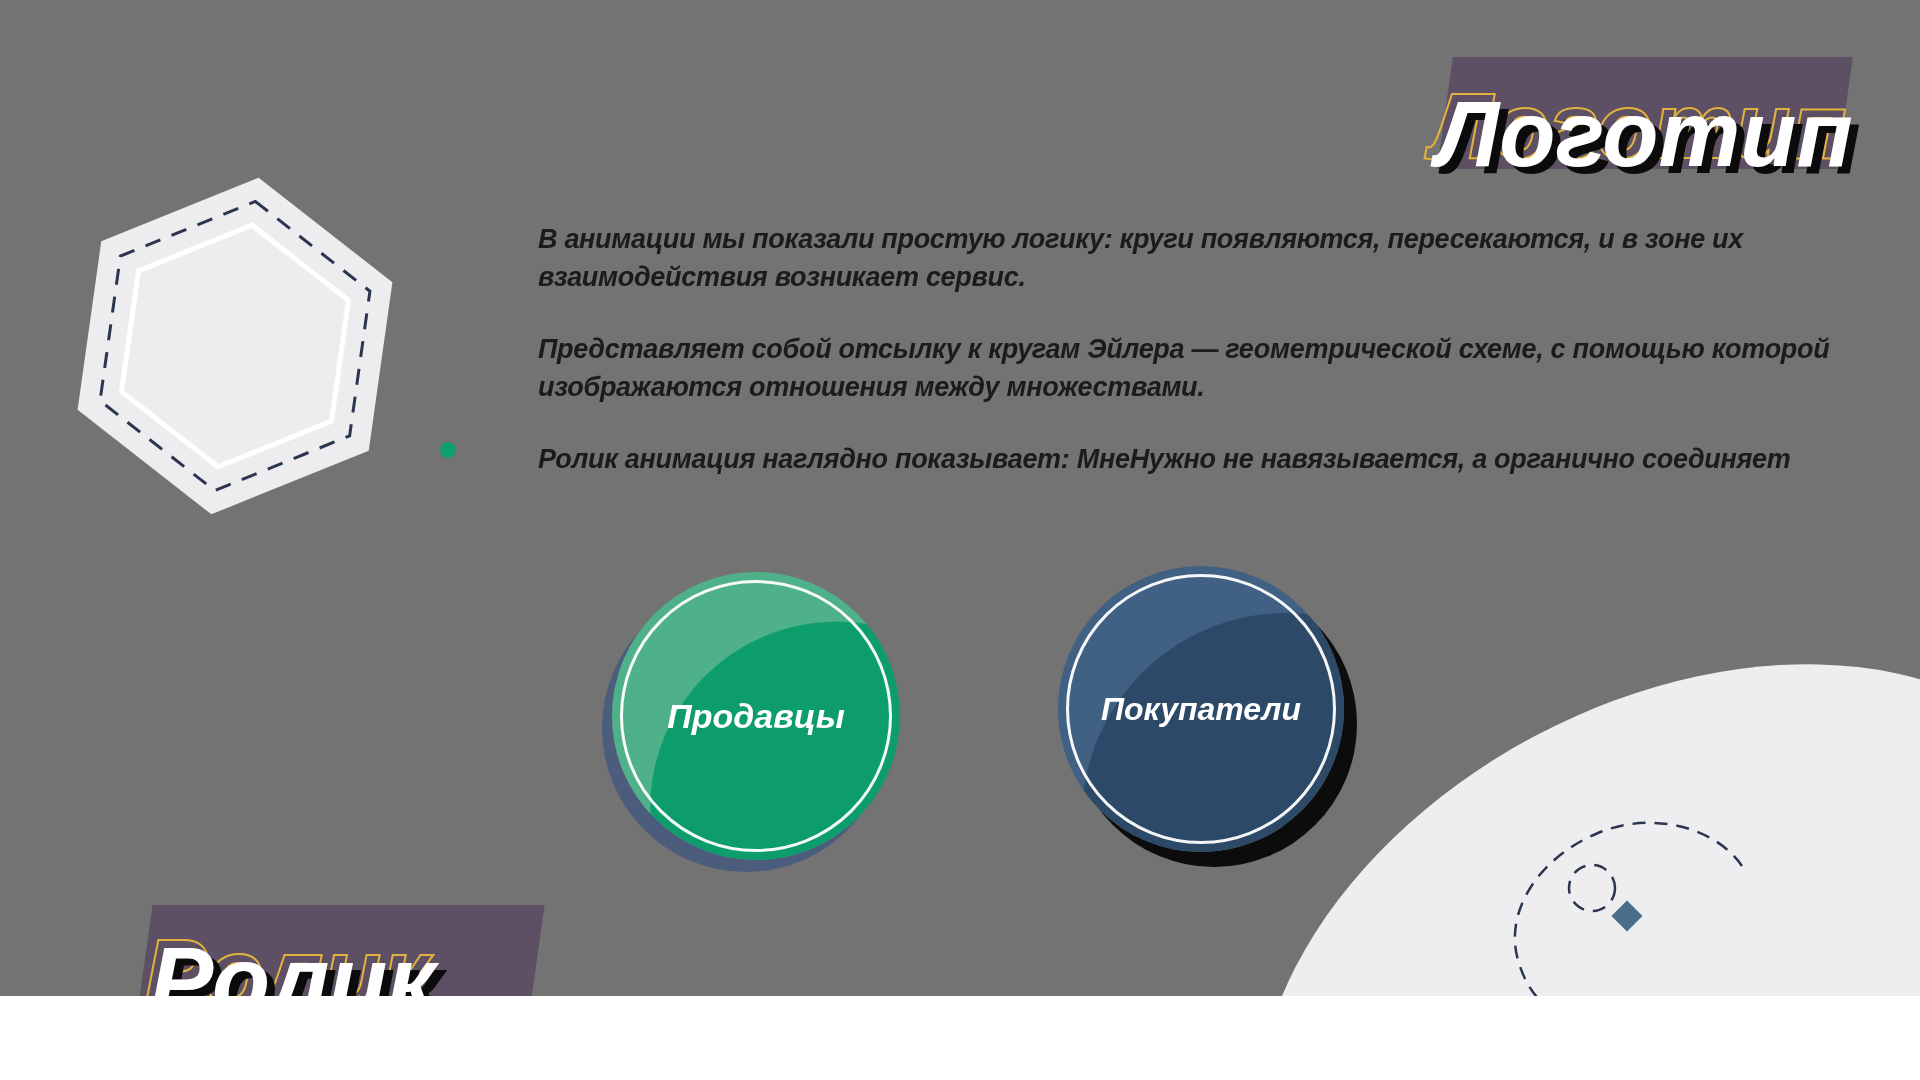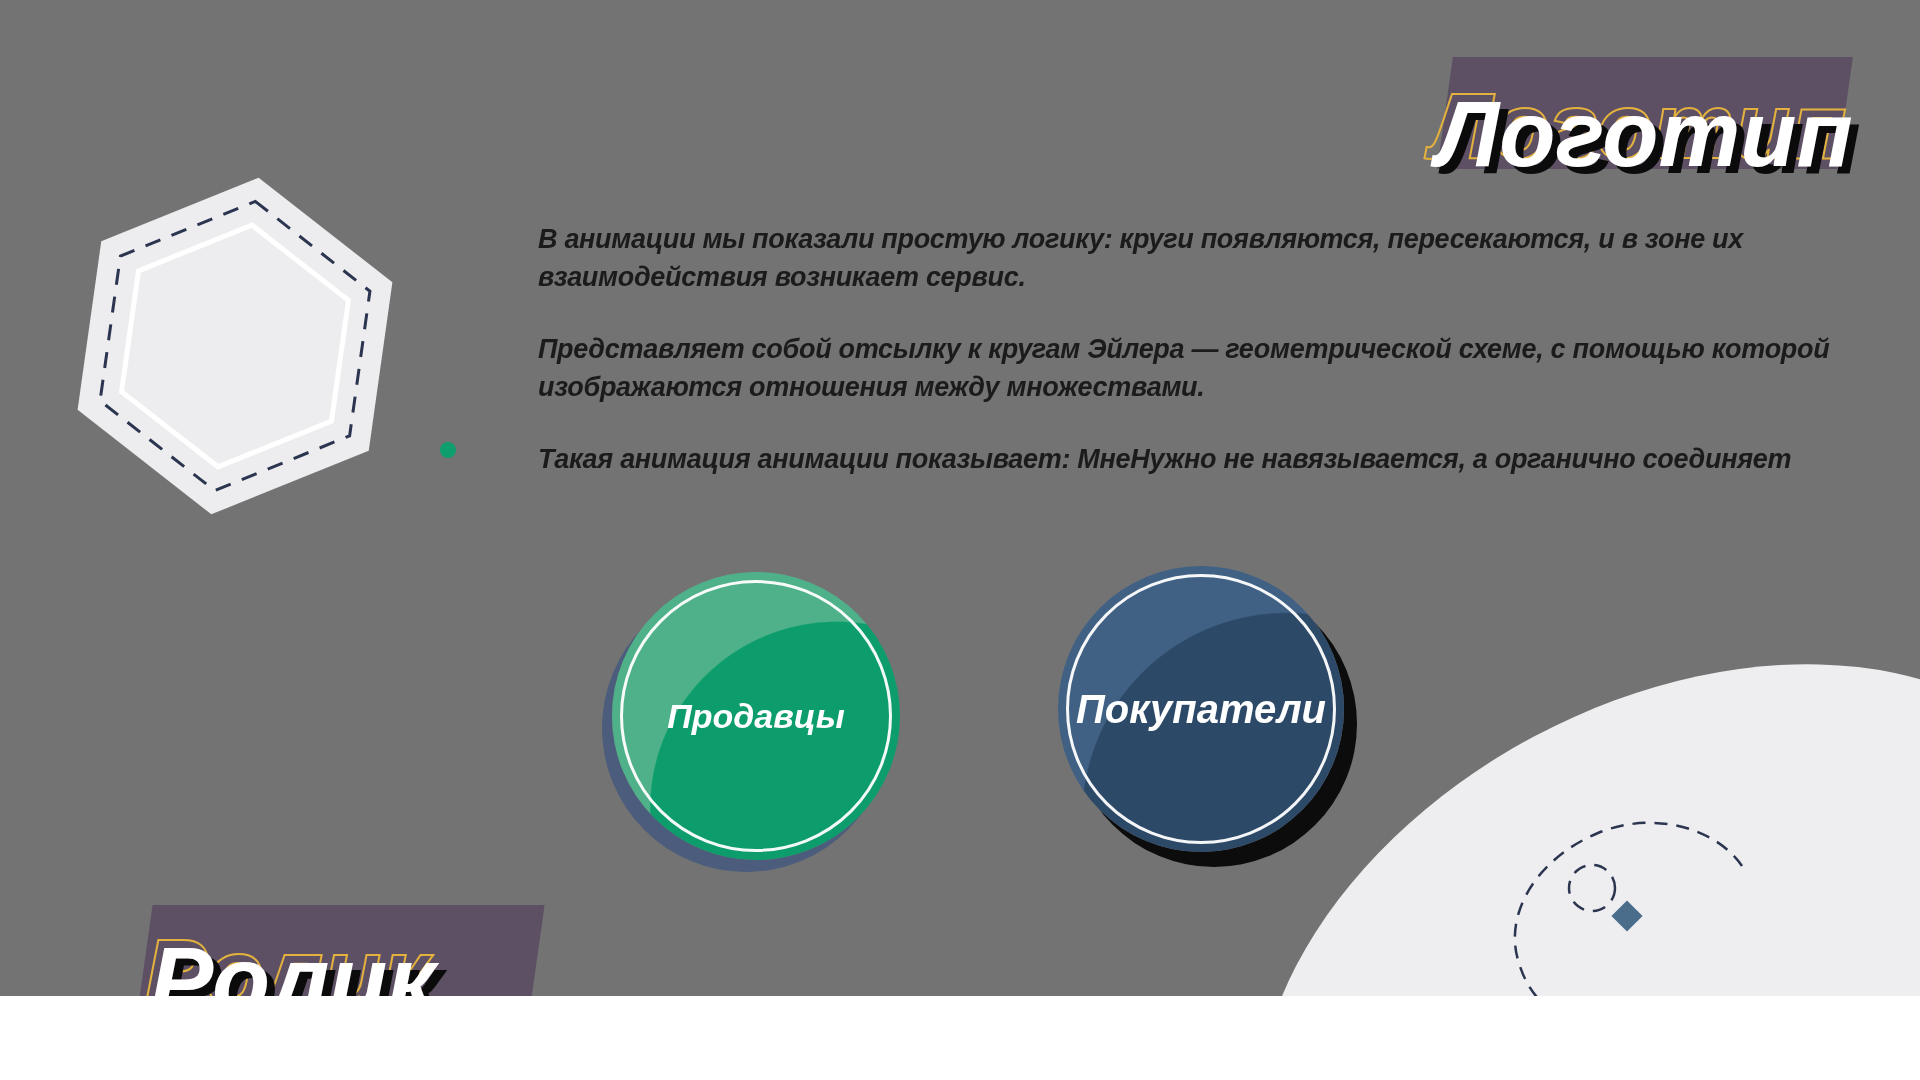--- a/index.html
+++ b/index.html
@@ -35,21 +35,21 @@
     left:612px;top:572px;width:288px;height:288px;
     background:radial-gradient(circle at 78% 82%, #0d9d6c 0 57%, #4fb189 57.4% 100%);
     box-shadow:-10px 12px 0 #4b5c7c;
   }
   .euler-sellers .lbl{font-size:34px;}
   .euler-buyers{
     left:1058px;top:566px;width:286px;height:286px;
     background:radial-gradient(circle at 80% 88%, #2d4968 0 60%, #406084 60.4% 100%);
     box-shadow:13px 15px 0 #0c0c0c;
   }
-  .euler-buyers .lbl{font-size:40px;}
+  .euler-buyers .lbl{font-size:32px;}
   
   .hex-svg{position:absolute;left:72px;top:158px;}
   .big-ellipse{
     position:absolute;left:1230px;top:700px;width:900px;height:620px;border-radius:50%;
     background:#eeeef0;transform:rotate(-28deg);
   }
   .decor-svg{position:absolute;left:0;top:0;pointer-events:none;}
   .diamond{position:absolute;left:1616px;top:905px;width:22px;height:22px;background:#4a6d8c;transform:rotate(45deg);}
 </style>
 </head>
@@ -78,21 +78,21 @@
   <div class="fancy-title title-logo">
     <span class="layer-gold">Логотип</span>
     <span class="layer-shadow">Логотип</span>
     <span class="layer-main">Логотип</span>
   </div>
 
   <div class="bullet-dot"></div>
   <div class="text-block">
     <p>В анимации мы показали простую логику: круги появляются, пересекаются, и в зоне их взаимодействия возникает сервис.</p>
     <p>Представляет собой отсылку к кругам Эйлера — геометрической схеме, с помощью которой изображаются отношения между множествами.</p>
-    <p>Такая анимация анимации показывает: МнеНужно не навязывается, а органично соединяет</p>
+    <p>Ролик анимация наглядно показывает: МнеНужно не навязывается, а органично соединяет</p>
   </div>
 
   <div class="euler euler-sellers">
     <div class="ring"></div>
     <div class="lbl">Продавцы</div>
   </div>
   <div class="euler euler-buyers">
     <div class="ring"></div>
     <div class="lbl">Покупатели</div>
   </div>

